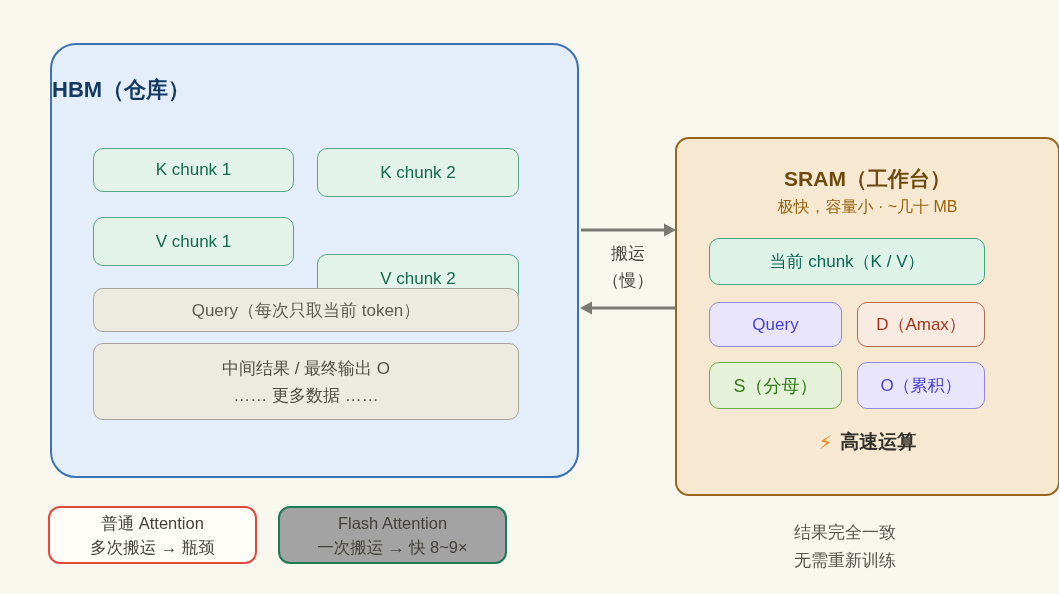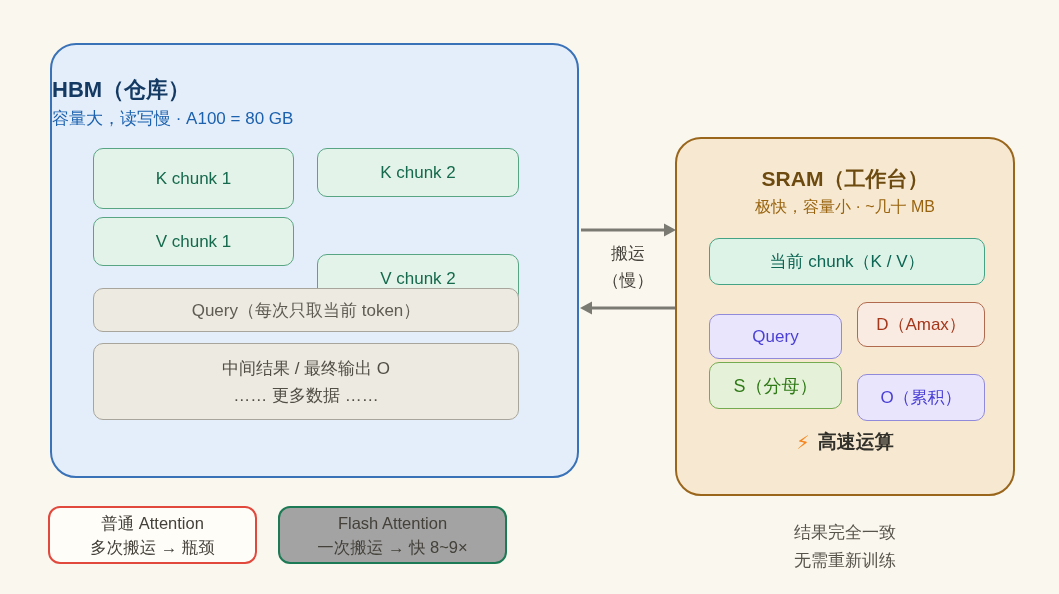--- a/index.html
+++ b/index.html
@@ -28,30 +28,30 @@
     background:#edeae1;border:1.5px solid #a8a59c;border-radius:10px;
     color:#5f5c54;font-size:17px;
   }
   .box-gray.dark{color:#514e46;line-height:27px;}
 
   
   .transfer-label{left:580px;top:240px;width:96px;font-size:17px;color:#46433c;line-height:27px;}
 
   
   .sram-box{
-    left:675px;top:137px;width:340px;height:359px;
-    background:#f7e9d1;border:2px solid #99661c;border-radius:26px;
+    left:675px;top:137px;width:385px;height:359px;
+    background:#f7e9d1;border:2px solid #99661c;border-radius:14px;
   }
   .sram-title{left:0;top:26px;width:100%;font-size:21px;font-weight:bold;color:#6d4a0f;}
   .sram-subtitle{left:0;top:58px;width:100%;font-size:16px;color:#99640f;}
   .box-mint{
     background:#def3e8;border:1.5px solid #43a384;border-radius:10px;
     color:#0d6653;font-size:17px;
   }
-  .cell-purple{background:#e8e5fc;border:1.5px solid #9189d9;border-radius:10px;color:#4a3fd6;font-size:17px;margin-top:12px;}
+  .cell-purple{background:#e8e5fc;border:1.5px solid #9189d9;border-radius:10px;color:#4a3fd6;font-size:17px;}
   .cell-red{background:#f9eae2;border:1.5px solid #b06a4e;border-radius:10px;color:#a5371b;font-size:17px;}
   .cell-green{background:#e6f1da;border:1.5px solid #74aa50;border-radius:10px;color:#2f7a16;font-size:18px;}
   .compute-row{left:0;top:290px;width:100%;font-size:19px;font-weight:bold;color:#32302a;gap:8px;}
   .bolt{color:#f5861f;font-weight:normal;font-size:19px;}
 
   
   .foot-red{
     left:48px;top:506px;width:209px;height:58px;
     background:#fffdf8;border:2px solid #e2493d;border-radius:12px;
     color:#44413a;font-size:16.5px;line-height:24px;
@@ -63,23 +63,22 @@
   }
   .foot-note{left:745px;top:507px;width:200px;font-size:17px;color:#57544c;line-height:28px;margin-top:12px;}
 </style>
 </head>
 <body>
 
 <div class="canvas">
 
   <div class="abs hbm-box">
     <div class="abs hbm-title">HBM（仓库）</div>
-    <div class="abs hbm-subtitle">容量大，读写慢 · A100 = 80 GB</div>
 
-    <div class="abs center box-green" style="left:41px;top:103px;width:201px;height:61px;">K chunk 1</div>
+    <div class="abs center box-green" style="left:41px;top:103px;width:201px;height:44px;">K chunk 1</div>
     <div class="abs center box-green" style="left:265px;top:103px;width:202px;height:49px;text-align:center;">K chunk 2</div>
     <div class="abs center box-green" style="left:41px;top:172px;width:201px;height:49px;">V chunk 1</div>
     <div class="abs center box-green" style="left:265px;top:172px;width:202px;height:49px;margin-top:37px;">V chunk 2</div>
 
     <div class="abs center box-gray" style="left:41px;top:243px;width:426px;height:44px;">Query（每次只取当前 token）</div>
 
     <div class="abs center col box-gray dark" style="left:41px;top:298px;width:426px;height:77px;">
       <div>中间结果 / 最终输出 O</div>
       <div>…… 更多数据 ……</div>
     </div>

